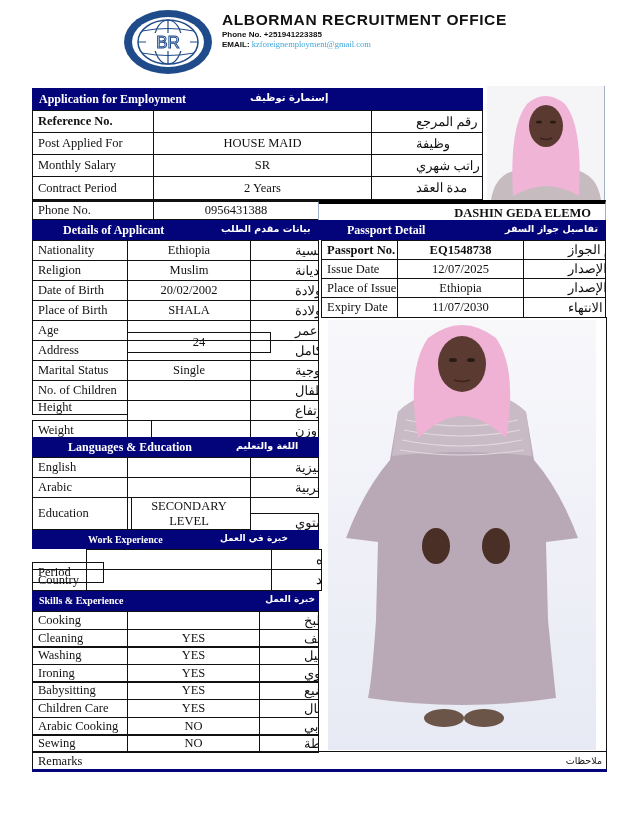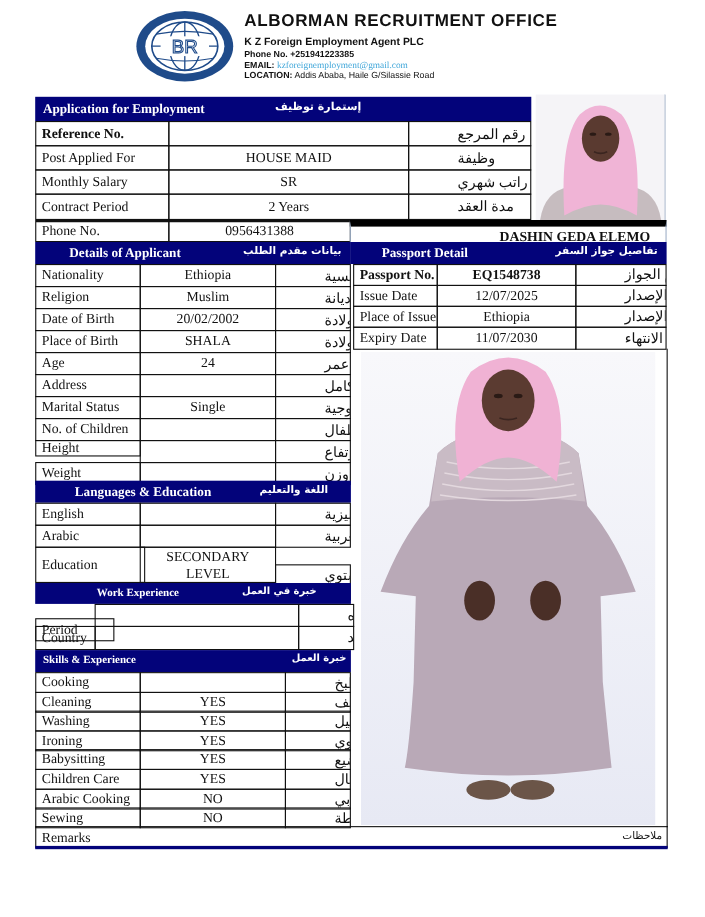--- a/index.html
+++ b/index.html
@@ -39,24 +39,22 @@
     <ellipse cx="46" cy="34" rx="14" ry="22" fill="none" stroke="#1f4b8a" stroke-width="1.2"></ellipse>
     <line x1="16" y1="34" x2="76" y2="34" stroke="#1f4b8a" stroke-width="1.2"></line>
     <line x1="46" y1="12" x2="46" y2="56" stroke="#1f4b8a" stroke-width="1.2"></line>
     <path d="M20 23 Q46 18 72 23" fill="none" stroke="#1f4b8a" stroke-width="1"></path>
     <path d="M20 45 Q46 50 72 45" fill="none" stroke="#1f4b8a" stroke-width="1"></path>
     <rect x="24" y="25" width="44" height="18" fill="#ffffff"></rect>
     <text x="46" y="40" text-anchor="middle" font-family="Liberation Sans, sans-serif" font-size="17" fill="#ffffff" stroke="#1f4b8a" stroke-width="1">BR</text>
   </svg>
   <div class="company">
     <div class="name">ALBORMAN RECRUITMENT OFFICE</div>
-    <div class="sub">K Z Foreign Employment Agent PLC</div>
     <div class="line"><b>Phone No.</b> <b>+251941223385</b></div>
     <div class="line"><b>EMAIL:</b> <span class="email">kzforeignemployment@gmail.com</span></div>
-    <div class="line"><b>LOCATION:</b> <span>Addis Ababa, Haile G/Silassie Road</span></div>
   </div>
 </div>
 
 <div class="abs hdr" style="left:32px;top:88px;width:451px;height:22px;">
   <span class="abs" style="left:7px;top:4px;">Application for Employment</span>
   <span class="abs" style="left:218px;top:4px;font-family:'DejaVu Sans',sans-serif;font-size:10px;">إستمارة توظيف</span>
 </div>
 
 <div class="cell lbl bold" style="left:32px;top:110px;width:122px;height:23px;font-size:12.5px;">Reference No.</div>
 <div class="cell val" style="left:153px;top:110px;width:219px;height:23px;"></div>
@@ -81,21 +79,21 @@
     <path d="M26 110 Q22 40 40 18 Q58 2 78 18 Q96 40 92 110 Q74 100 59 100 Q44 100 26 110 Z" fill="#f0b4d6"></path>
     <ellipse cx="59" cy="40" rx="17" ry="21" fill="#5a3a30"></ellipse>
     <ellipse cx="52" cy="36" rx="3" ry="1.5" fill="#2a1a15"></ellipse>
     <ellipse cx="66" cy="36" rx="3" ry="1.5" fill="#2a1a15"></ellipse>
     <path d="M53 52 Q59 55 65 52" stroke="#3a2520" stroke-width="1.5" fill="none"></path>
   </svg>
 </div>
 
 <div class="cell lbl" style="left:32px;top:200px;width:122px;height:20px;border-top-width:2px;">Phone No.</div>
 <div class="cell val" style="left:153px;top:200px;width:166px;height:20px;border-top-width:2px;">0956431388</div>
-<div class="abs" style="left:318px;top:200px;width:288px;height:20px;border-left:1px solid #9fb0c8;border-right:1px solid #9fb0c8;border-top:6px solid #000000;">
+<div class="abs" style="left:318px;top:200px;width:288px;height:20px;border-left:1px solid #9fb0c8;border-right:1px solid #9fb0c8;border-top:4px solid #000000;">
   <span class="abs bold" style="right:14px;top:2px;font-size:12.5px;">DASHIN GEDA ELEMO</span>
 </div>
 
 <div class="abs hdr" style="left:32px;top:220px;width:287px;height:20px;">
   <span class="abs" style="left:31px;top:3px;">Details of Applicant</span>
   <span class="abs" style="left:189px;top:3px;font-family:'DejaVu Sans',sans-serif;font-size:9.5px;">بيانات مقدم الطلب</span>
 </div>
 
 <div id="details-rows">
     <div class="cell lbl" style="left:32px;top:240px;width:96px;height:21px;">Nationality</div>
@@ -104,35 +102,35 @@
     <div class="cell lbl" style="left:32px;top:260px;width:96px;height:21px;">Religion</div>
     <div class="cell val" style="left:127px;top:260px;width:124px;height:21px;">Muslim</div>
     <div class="cell ar" style="left:250px;top:260px;width:69px;height:21px;">الديانة</div>
     <div class="cell lbl" style="left:32px;top:280px;width:96px;height:21px;">Date of Birth</div>
     <div class="cell val" style="left:127px;top:280px;width:124px;height:21px;">20/02/2002</div>
     <div class="cell ar" style="left:250px;top:280px;width:69px;height:21px;">تاريخ الولادة</div>
     <div class="cell lbl" style="left:32px;top:300px;width:96px;height:21px;">Place of Birth</div>
     <div class="cell val" style="left:127px;top:300px;width:124px;height:21px;">SHALA</div>
     <div class="cell ar" style="left:250px;top:300px;width:69px;height:21px;">مكان الولادة</div>
     <div class="cell lbl" style="left:32px;top:320px;width:96px;height:21px;">Age</div>
-    <div class="cell val" style="left:127px;top:320px;width:124px;height:21px;">24</div>
+    <div class="cell val" style="left:127px;top:332px;width:144px;height:21px;">24</div>
     <div class="cell ar" style="left:250px;top:320px;width:69px;height:21px;">عمر</div>
     <div class="cell lbl" style="left:32px;top:340px;width:96px;height:21px;">Address</div>
     <div class="cell val" style="left:127px;top:340px;width:124px;height:21px;"></div>
     <div class="cell ar" style="left:250px;top:340px;width:69px;height:21px;">العنوان الكامل</div>
     <div class="cell lbl" style="left:32px;top:360px;width:96px;height:21px;">Marital Status</div>
     <div class="cell val" style="left:127px;top:360px;width:124px;height:21px;">Single</div>
     <div class="cell ar" style="left:250px;top:360px;width:69px;height:21px;">الحالة الزوجية</div>
     <div class="cell lbl" style="left:32px;top:380px;width:96px;height:21px;">No. of Children</div>
     <div class="cell val" style="left:127px;top:380px;width:124px;height:21px;"></div>
     <div class="cell ar" style="left:250px;top:380px;width:69px;height:21px;">عدد الاطفال</div>
     <div class="cell lbl" style="left:32px;top:400px;width:96px;height:15px;text-align:center;">Height</div>
     <div class="cell val" style="left:127px;top:400px;width:124px;height:21px;"></div>
     <div class="cell ar" style="left:250px;top:400px;width:69px;height:21px;">ارتفاع</div>
-    <div class="cell lbl" style="left:32px;top:420px;width:96px;height:21px;">Weight</div>
+    <div class="cell lbl" style="left:32px;top:420px;width:120px;height:21px;">Weight</div>
     <div class="cell val" style="left:127px;top:420px;width:124px;height:21px;"></div>
     <div class="cell ar" style="left:250px;top:420px;width:69px;height:21px;">وزن</div>
   </div>
 
 <div class="abs hdr" style="left:319px;top:220px;width:287px;height:20px;">
   <span class="abs" style="left:28px;top:3px;">Passport Detail</span>
   <span class="abs" style="right:8px;top:3px;font-family:'DejaVu Sans',sans-serif;font-size:9.5px;">تفاصيل جواز السفر</span>
 </div>
 
 <div class="cell lbl bold" style="left:321px;top:240px;width:77px;height:20px;">Passport No.</div>

